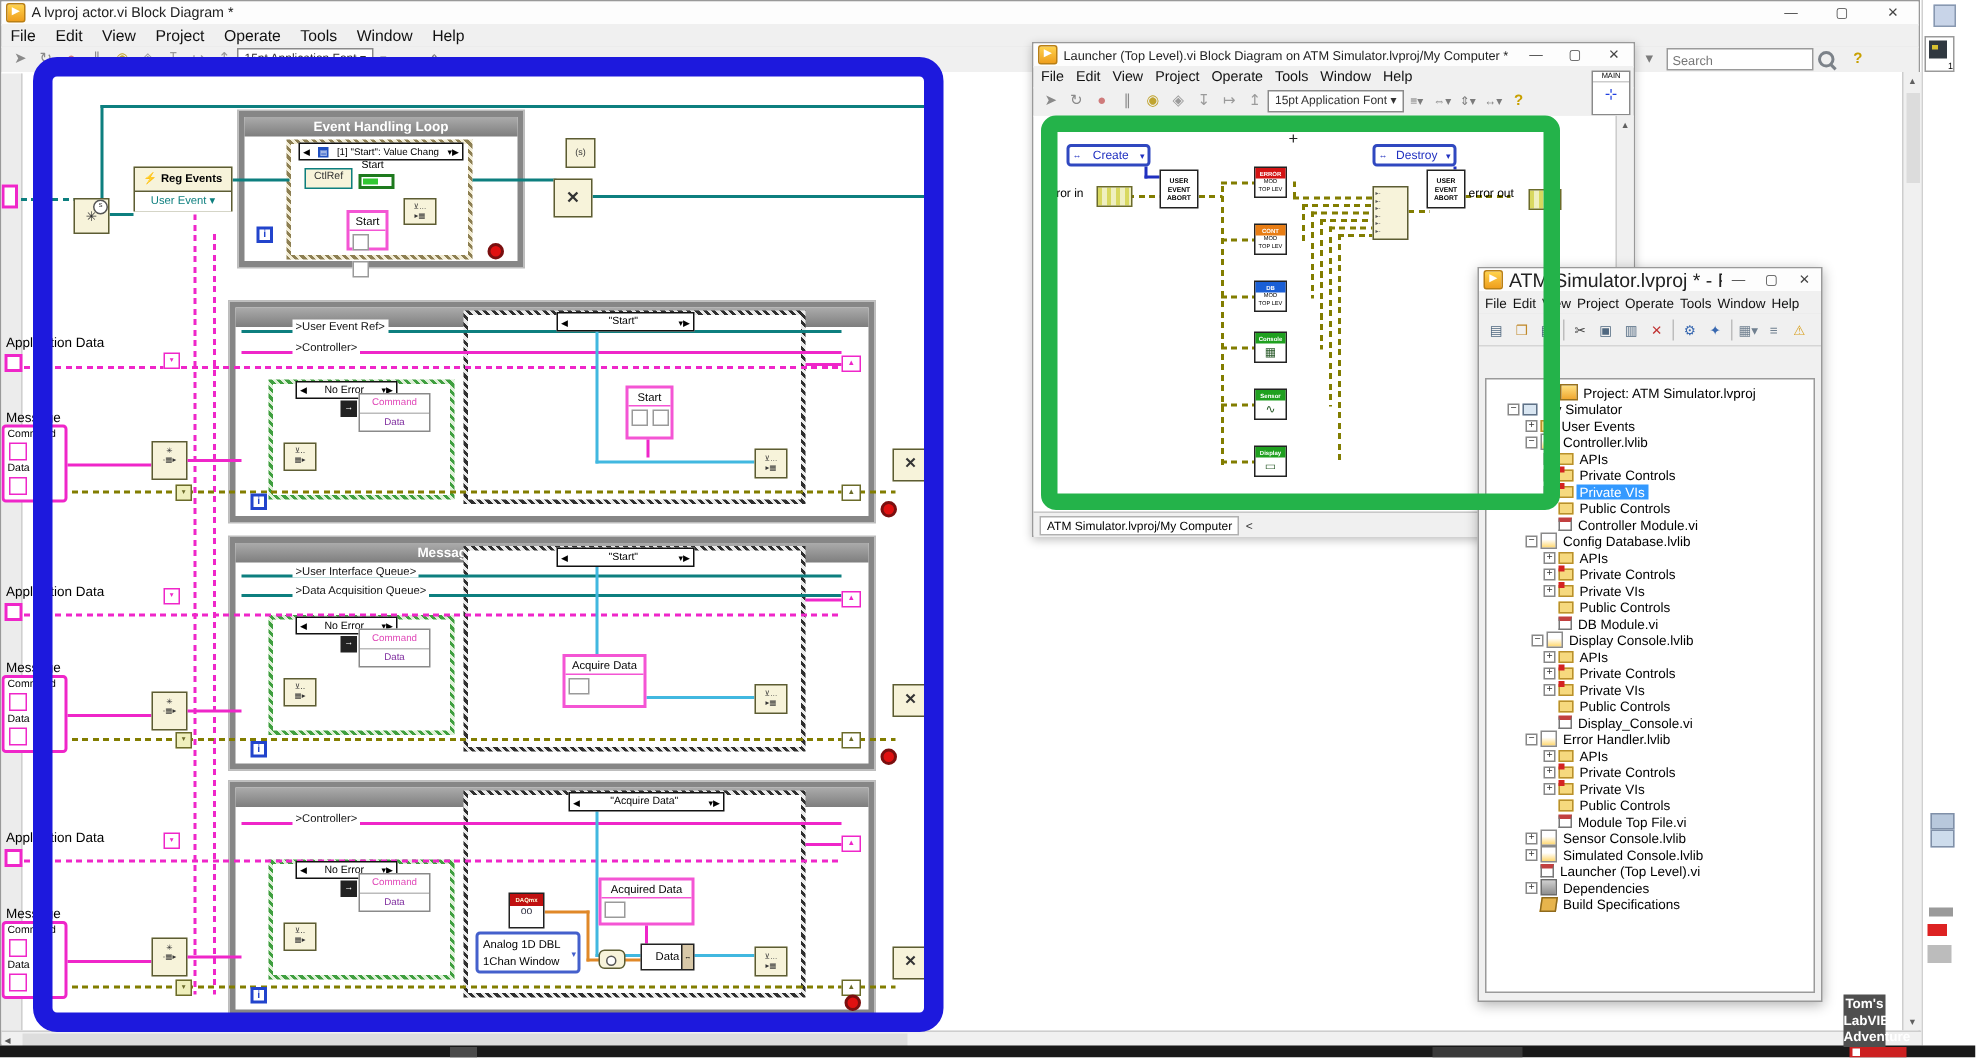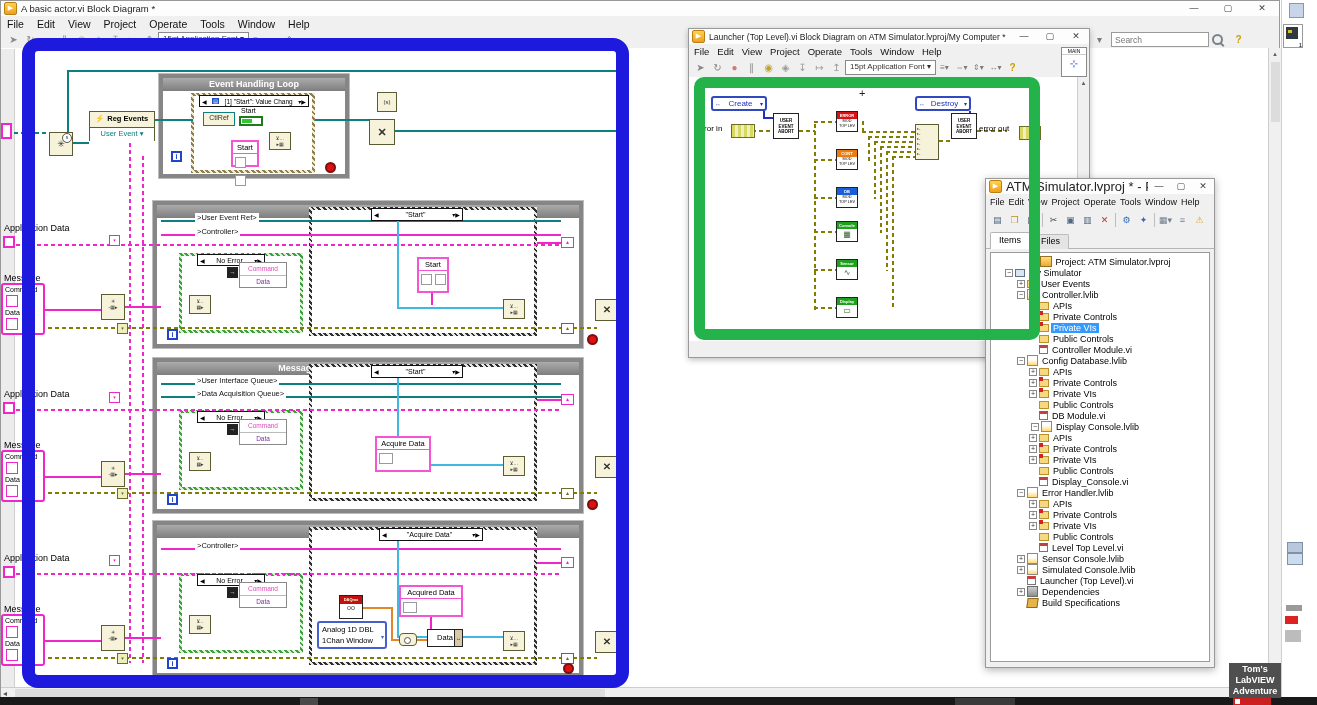--- a/index.html
+++ b/index.html
@@ -51,21 +51,21 @@
   .mag::after{content:"";position:absolute;width:2px;height:5px;background:#7c8289;right:-2px;bottom:-4px;transform:rotate(-45deg);}
   .scroll{position:absolute;background:#f0f0f0;box-sizing:border-box;}
   .sarrow{position:absolute;font-size:7px;color:#606060;text-align:center;width:100%;}
 </style>
 </head>
 <body>
 
 <div id="main-window" class="win" style="left:0;top:0;width:1280px;height:697px;z-index:1;">
   <div class="titlebar">
     <div class="lvicon">▶</div>
-    <div class="wtitle">A basic actor.vi Block Diagram *</div>
+    <div class="wtitle">A lvproj actor.vi Block Diagram *</div>
     <div class="wctrls">
       <div class="wbtn">—</div>
       <div class="wbtn">▢</div>
       <div class="wbtn close">✕</div>
     </div>
   </div>
   <div class="menubar" style="top:15px;height:15px;font-size:10.5px;gap:13px;padding:0 6px;">
       <span>File</span>
       <span>Edit</span>
       <span>View</span>
@@ -463,20 +463,24 @@
       <div style="position: absolute; left: 226px; top: 47px; width: 24px; height: 36px; background: rgb(247, 243, 218); border: 1px solid rgb(92, 92, 51); box-sizing: border-box; font-size: 4px; line-height: 5px; text-align: left; padding: 1px; white-space: pre; color: rgb(85, 85, 85);">▸-
 ▸-
 ▸-
 ▸-
 ▸-
 ▸-</div>
     </div>
   <div class="scroll" style="left:388px;top:48px;width:12px;height:264px;border-left:1px solid #cdcdcd;">
     <div class="sarrow" style="top:2px;">▴</div>
   </div>
+  <div class="abs" style="left:0;top:312px;width:400px;height:16px;background:#f0f0f0;border-top:1px solid #c8c8c8;display:flex;align-items:center;">
+    <div style="margin-left:4px;background:#fff;border:1px solid #b0b0b0;font-size:8px;padding:0 4px;line-height:11px;">ATM Simulator.lvproj/My Computer</div>
+    <div style="font-size:8px;margin-left:4px;color:#333;">&lt;</div>
+  </div>
 </div>
 
 <div id="project-window" class="win" style="left:985px;top:178px;width:230px;height:490px;z-index:50;box-shadow:0 2px 8px rgba(0,0,0,.3);">
   <div class="titlebar">
     <div class="lvicon">▶</div>
     <div class="wtitle" style="font-size:13px;">ATM Simulator.lvproj * - Project ...</div>
     <div class="wctrls">
       <div class="wbtn" style="width:22px;">—</div>
       <div class="wbtn" style="width:22px;">▢</div>
       <div class="wbtn close" style="width:22px;">✕</div>
@@ -502,24 +506,20 @@
       <div class="tbtn" style="font-size: 9px; color: rgb(80, 104, 128);">▥</div>
       <div class="tbtn" style="font-size: 9px; color: rgb(192, 48, 48);">✕</div>
       <div style="width: 1px; height: 14px; background: rgb(189, 189, 189); margin: 0px 2px;"></div>
       <div class="tbtn" style="font-size: 9px; color: rgb(56, 104, 176);">⚙</div>
       <div class="tbtn" style="font-size: 9px; color: rgb(56, 104, 176);">✦</div>
       <div style="width: 1px; height: 14px; background: rgb(189, 189, 189); margin: 0px 2px;"></div>
       <div class="tbtn" style="font-size: 9px; color: rgb(112, 128, 144);">▦▾</div>
       <div class="tbtn" style="font-size: 9px; color: rgb(112, 128, 144);">≡</div>
       <div class="tbtn" style="font-size: 9px; color: rgb(216, 160, 32);">⚠</div>
     </div>
-  <div class="abs" style="left:0;top:51px;width:228px;height:18px;background:#f0f0f0;border-bottom:1px solid #b5b5b5;">
-    <div class="abs" style="left:4px;top:2px;height:16px;padding:0 8px;background:#fff;border:1px solid #b5b5b5;border-bottom:none;font-size:9px;line-height:15px;border-radius:2px 2px 0 0;">Items</div>
-    <div class="abs" style="left:46px;top:4px;height:14px;padding:0 8px;background:#e4e4e4;border:1px solid #bdbdbd;border-bottom:none;font-size:9px;line-height:13px;border-radius:2px 2px 0 0;">Files</div>
-  </div>
   <div class="abs" id="project-tree" style="left:4px;top:73px;width:220px;height:410px;background:#fff;border:1px solid #9a9a9a;overflow:hidden;padding-top:3px;box-sizing:border-box;">
       <div class="trow" style="padding-left: 2px; justify-content: center;">
         <div class="exp" style="margin-right: 2px;">−</div>
         <div class="iproj"></div>
         <div class="treelbl">Project: ATM Simulator.lvproj</div>
       </div>
       <div class="trow" style="padding-left: 14px;">
         <div class="exp" style="margin-right: 2px;">−</div>
         <div class="icomp"></div>
         <div class="treelbl">My Simulator</div>
@@ -582,21 +582,21 @@
       <div class="trow" style="padding-left: 38px;">
         <div style="width: 10px; flex: 0 0 auto;"></div>
         <div class="ifold"></div>
         <div class="treelbl">Public Controls</div>
       </div>
       <div class="trow" style="padding-left: 38px;">
         <div style="width: 10px; flex: 0 0 auto;"></div>
         <div class="ivi"></div>
         <div class="treelbl">DB Module.vi</div>
       </div>
-      <div class="trow" style="padding-left: 40px;">
+      <div class="trow" style="padding-left: 30px;">
         <div class="exp" style="margin-right: 2px;">−</div>
         <div class="ilvlib"></div>
         <div class="treelbl">Display Console.lvlib</div>
       </div>
       <div class="trow" style="padding-left: 38px;">
         <div class="exp" style="margin-right: 2px;">+</div>
         <div class="ifold"></div>
         <div class="treelbl">APIs</div>
       </div>
       <div class="trow" style="padding-left: 38px;">
@@ -640,21 +640,21 @@
         <div class="treelbl">Private VIs</div>
       </div>
       <div class="trow" style="padding-left: 38px;">
         <div style="width: 10px; flex: 0 0 auto;"></div>
         <div class="ifold"></div>
         <div class="treelbl">Public Controls</div>
       </div>
       <div class="trow" style="padding-left: 38px;">
         <div style="width: 10px; flex: 0 0 auto;"></div>
         <div class="ivi"></div>
-        <div class="treelbl">Level Top Level.vi</div>
+        <div class="treelbl">Module Top File.vi</div>
       </div>
       <div class="trow" style="padding-left: 26px;">
         <div class="exp" style="margin-right: 2px;">+</div>
         <div class="ilvlib"></div>
         <div class="treelbl">Sensor Console.lvlib</div>
       </div>
       <div class="trow" style="padding-left: 26px;">
         <div class="exp" style="margin-right: 2px;">+</div>
         <div class="ilvlib"></div>
         <div class="treelbl">Simulated Console.lvlib</div>
@@ -686,21 +686,21 @@
     <div class="abs" style="left:4px;top:5px;width:4px;height:3px;background:#d8c030;"></div>
     <div class="abs" style="right:0;bottom:-1px;font-size:6px;">1</div>
   </div>
   <div class="abs" style="left:5px;top:542px;width:14px;height:9px;background:#b8c8dc;border:1px solid #8090a8;"></div>
   <div class="abs" style="left:5px;top:553px;width:14px;height:10px;background:#cddcec;border:1px solid #8090a8;"></div>
   <div class="abs" style="left:4px;top:605px;width:16px;height:6px;background:#9a9a9a;"></div>
   <div class="abs" style="left:3px;top:616px;width:13px;height:8px;background:#dd2222;"></div>
   <div class="abs" style="left:3px;top:630px;width:16px;height:12px;background:#bcbcbc;"></div>
 </div>
 
-<div class="abs" id="channel-badge" style="left:1229px;top:663px;width:52px;height:35px;background:#4f4f4f;color:#fff;z-index:70;
+<div class="abs" id="channel-badge" style="left:1229px;top:663px;width:28px;height:35px;background:#4f4f4f;color:#fff;z-index:70;
             font-size:9px;font-weight:bold;text-align:center;line-height:11px;padding-top:1px;box-sizing:border-box;">
   <div>Tom's</div>
   <div>LabVIEW</div>
   <div>Adventure</div>
 </div>
 
 <div class="abs" id="taskbar" style="left:0;top:697px;width:1317px;height:8px;background:#191919;z-index:65;">
   <div class="abs" style="left:300px;top:1px;width:18px;height:7px;background:#4a4a4a;"></div>
   <div class="abs" style="left:955px;top:1px;width:60px;height:7px;background:#3a3a3a;"></div>
 </div>

